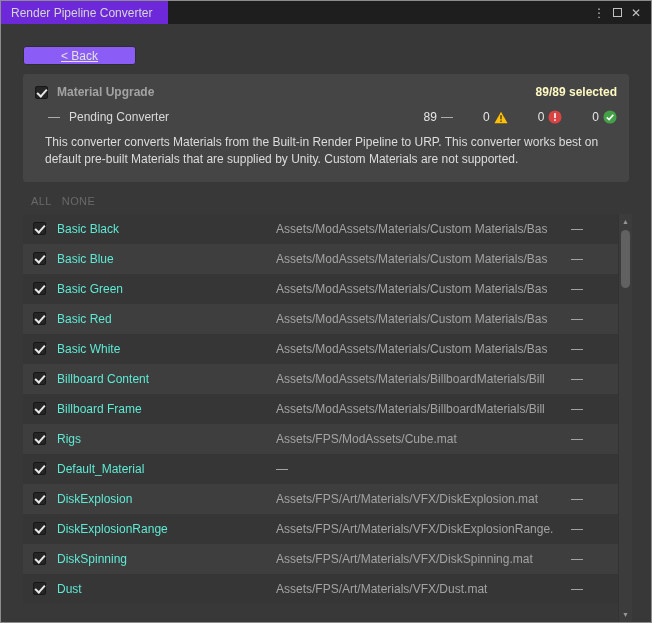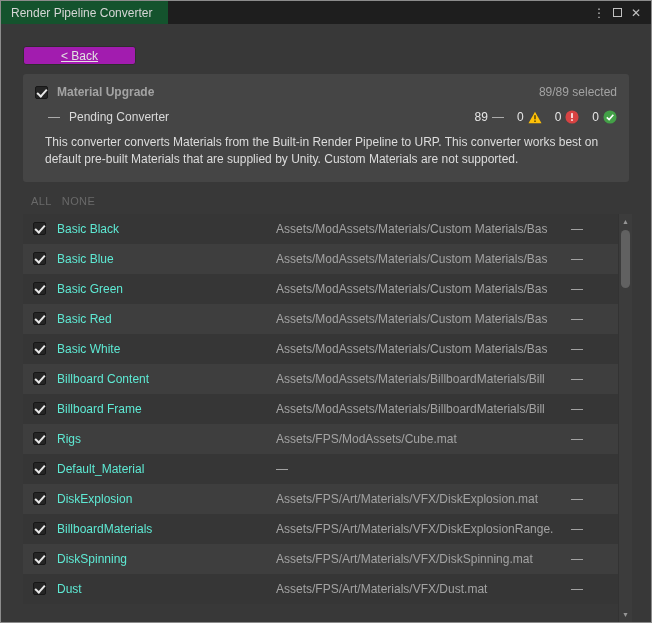--- a/index.html
+++ b/index.html
@@ -15,39 +15,39 @@
     display: flex; flex-direction: column;
     overflow: hidden;
   }
   
   .titlebar {
     height: 23px; flex: 0 0 auto;
     background: #1e1e1e;
     display: flex; align-items: stretch;
   }
   .tab {
-    background: #14532d;
+    background: #6d28d9;
     display: flex; align-items: center;
     padding: 0 16px 0 10px;
     font-size: 12px; color: #d6d6d6;
     cursor: pointer;
   }
   .titlebar-spacer { flex: 1; }
   .titlebar-controls {
     display: flex; align-items: center; gap: 7px;
     padding-right: 8px; color: #c2c2c2;
   }
   .tb-icon { width: 14px; text-align: center; font-size: 12px; cursor: pointer; line-height: 1; }
   .maximize-box { width: 9px; height: 9px; border: 1px solid #c2c2c2; display: inline-block; cursor: pointer; }
   
   .app-body { flex: 1; display: flex; flex-direction: column; min-height: 0; }
   .back-button {
     margin: 22px 0 0 22px;
     width: 113px; height: 19px;
-    background: #a21caf;
+    background: #8b5cf6;
     border: 1px solid #2e2e2e;
     border-radius: 3px;
     color: #e2e2e2; font-size: 12px; font-family: inherit;
     line-height: 16px; text-align: center; padding: 0;
     cursor: pointer; flex: 0 0 auto; text-decoration: underline;
   }
   
   .panel {
     margin: 9px 22px 0;
     background: #454545;
@@ -64,28 +64,28 @@
     position: relative; flex: 0 0 auto; cursor: pointer;
   }
   .checkbox.checked::after {
     content: "";
     position: absolute; left: 3px; top: 0px;
     width: 4px; height: 8px;
     border: solid #e8e8e8; border-width: 0 2px 2px 0;
     transform: rotate(42deg);
   }
   .panel-title { margin-left: 9px; font-weight: bold; font-size: 12px; color: #a3a3a3; }
-  .selected-label { margin-left: auto; font-weight: normal; font-size: 12px; color: #a3a3a3; }
+  .selected-label { margin-left: auto; font-weight: bold; font-size: 12px; color: #fef9c3; }
   .pending-row {
     display: flex; align-items: center;
     margin-top: 11px; padding-left: 13px;
     font-size: 12px; color: #dadada;
   }
   .fold-dash { color: #b8b8b8; margin-right: 9px; cursor: pointer; }
-  .pending-counts { margin-left: auto; display: flex; align-items: center; gap: 13px; }
+  .pending-counts { margin-left: auto; display: flex; align-items: center; gap: 30px; }
   .count { display: flex; align-items: center; gap: 4px; color: #e6e6e6; font-size: 12px; }
   .count svg { display: block; }
   .dash-glyph { color: #b8b8b8; }
   .description {
     margin: 10px 0 0 10px;
     font-size: 12px; line-height: 1.45; color: #dcdcdc;
   }
   
   .list-header {
     margin: 13px 0 7px 30px;
@@ -262,21 +262,21 @@
     <span class="row-dash">—</span>
   </div>
           <div class="row">
     <span class="checkbox checked"></span>
     <span class="row-name">DiskExplosion</span>
     <span class="row-path">Assets/FPS/Art/Materials/VFX/DiskExplosion.mat</span>
     <span class="row-dash">—</span>
   </div>
           <div class="row">
     <span class="checkbox checked"></span>
-    <span class="row-name">BillboardMaterials</span>
+    <span class="row-name">DiskExplosionRange</span>
     <span class="row-path">Assets/FPS/Art/Materials/VFX/DiskExplosionRange.</span>
     <span class="row-dash">—</span>
   </div>
           <div class="row">
     <span class="checkbox checked"></span>
     <span class="row-name">DiskSpinning</span>
     <span class="row-path">Assets/FPS/Art/Materials/VFX/DiskSpinning.mat</span>
     <span class="row-dash">—</span>
   </div>
           <div class="row">

